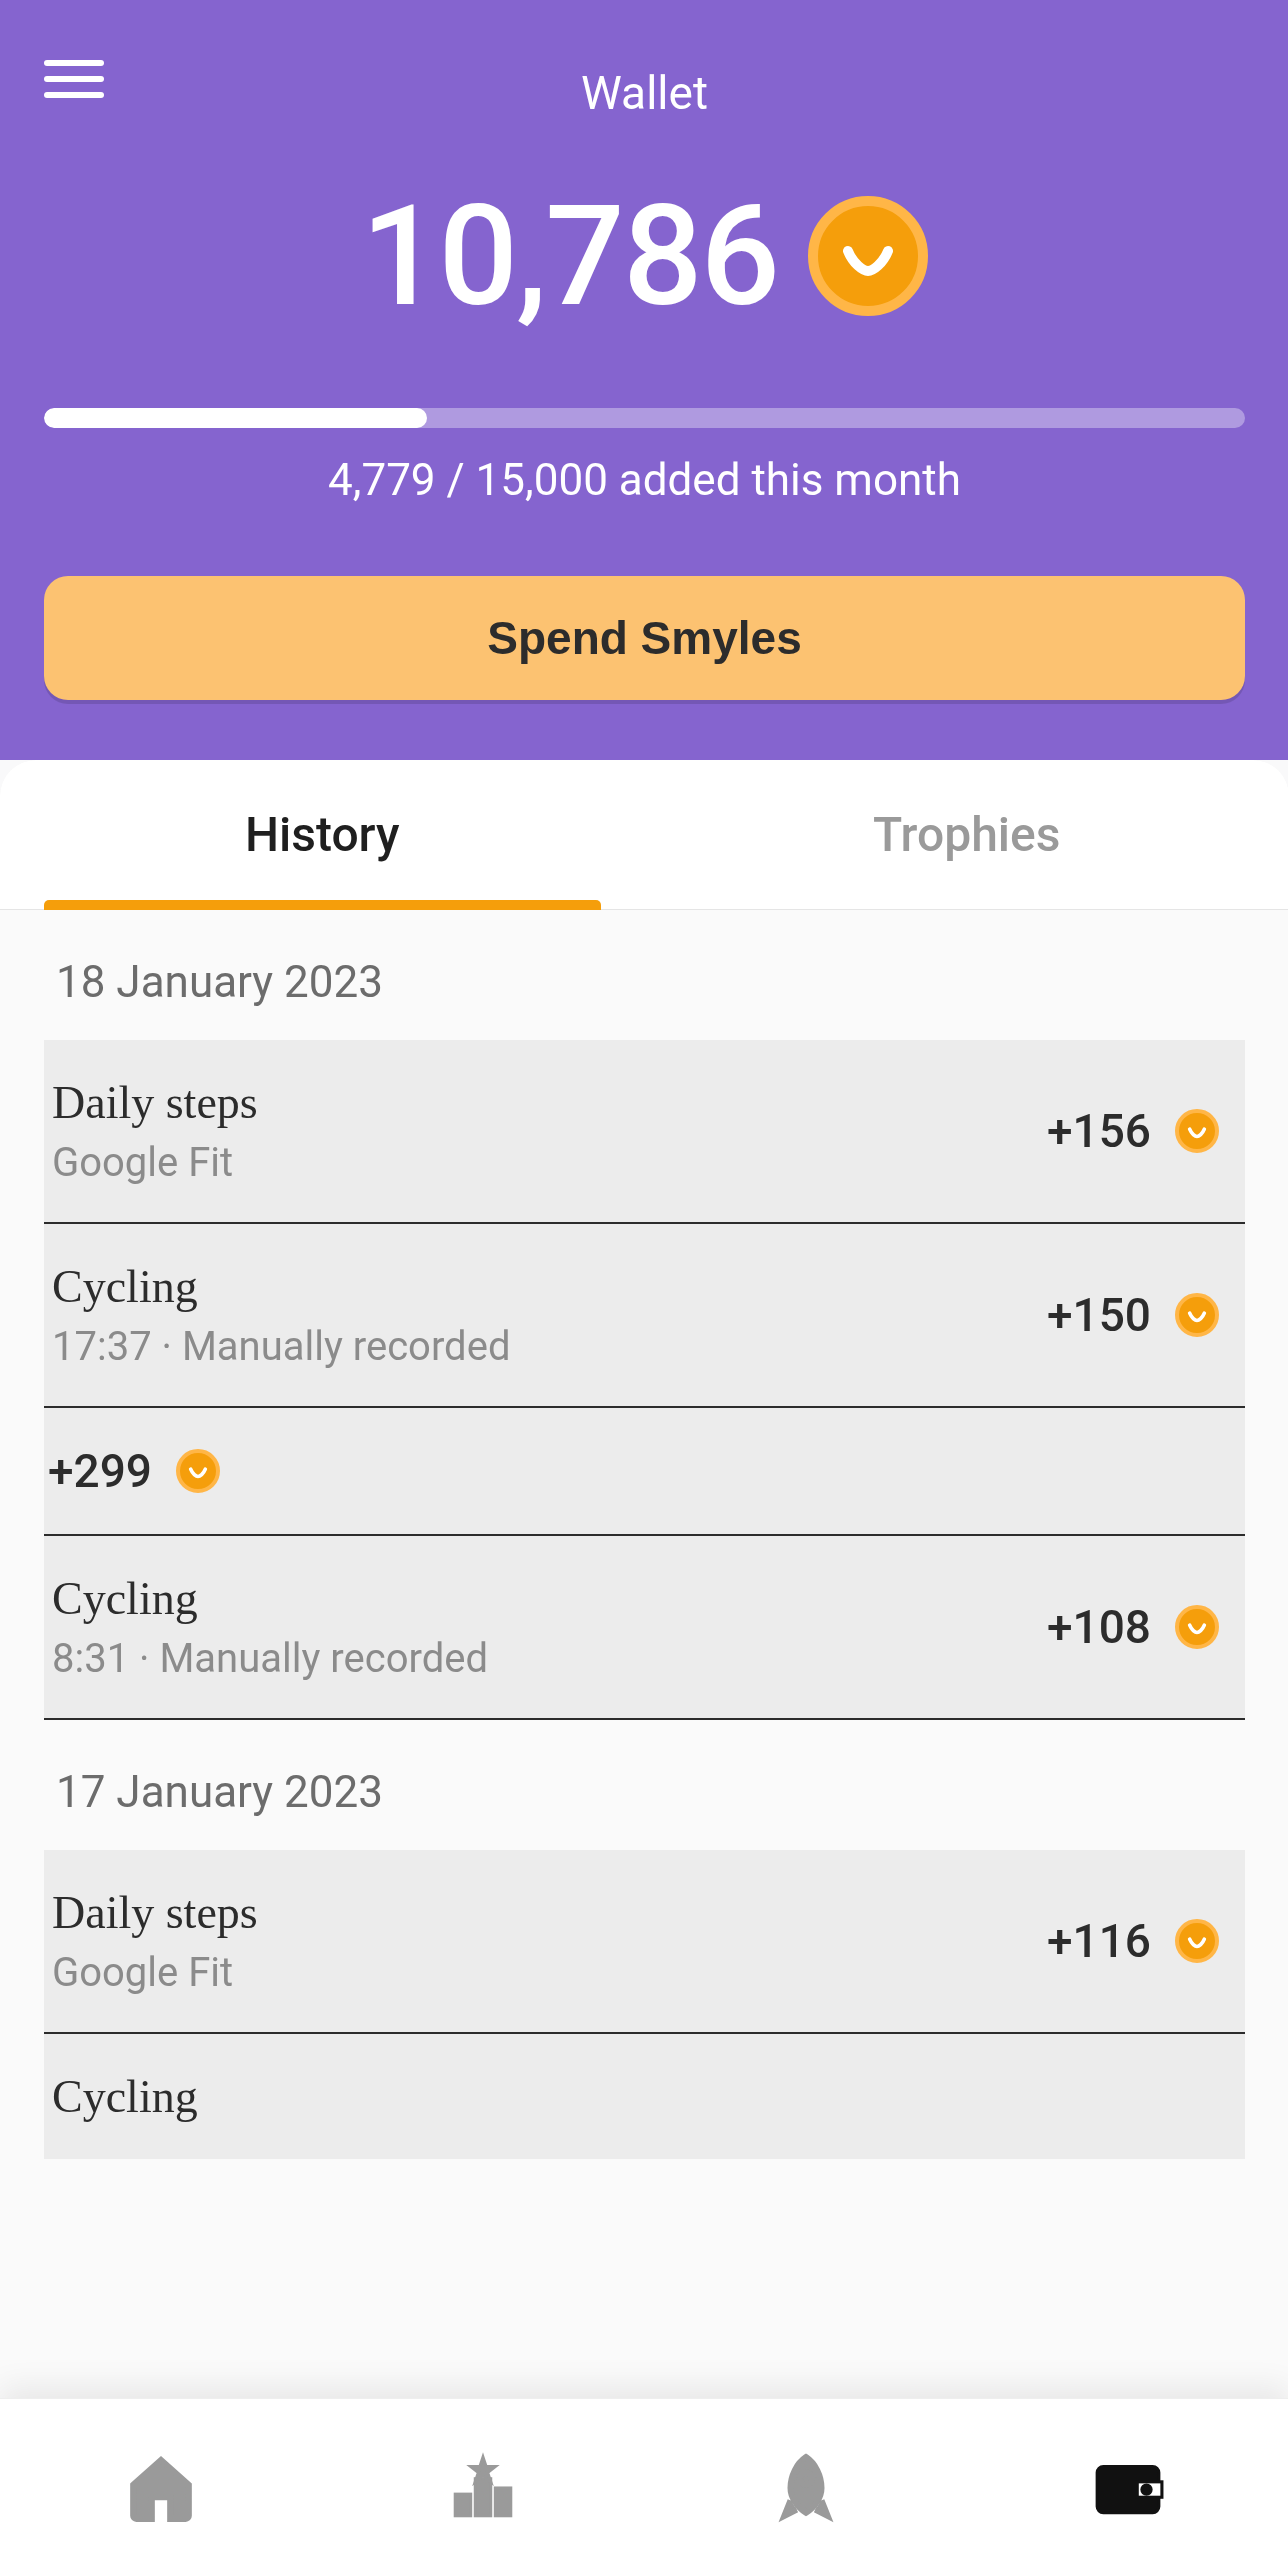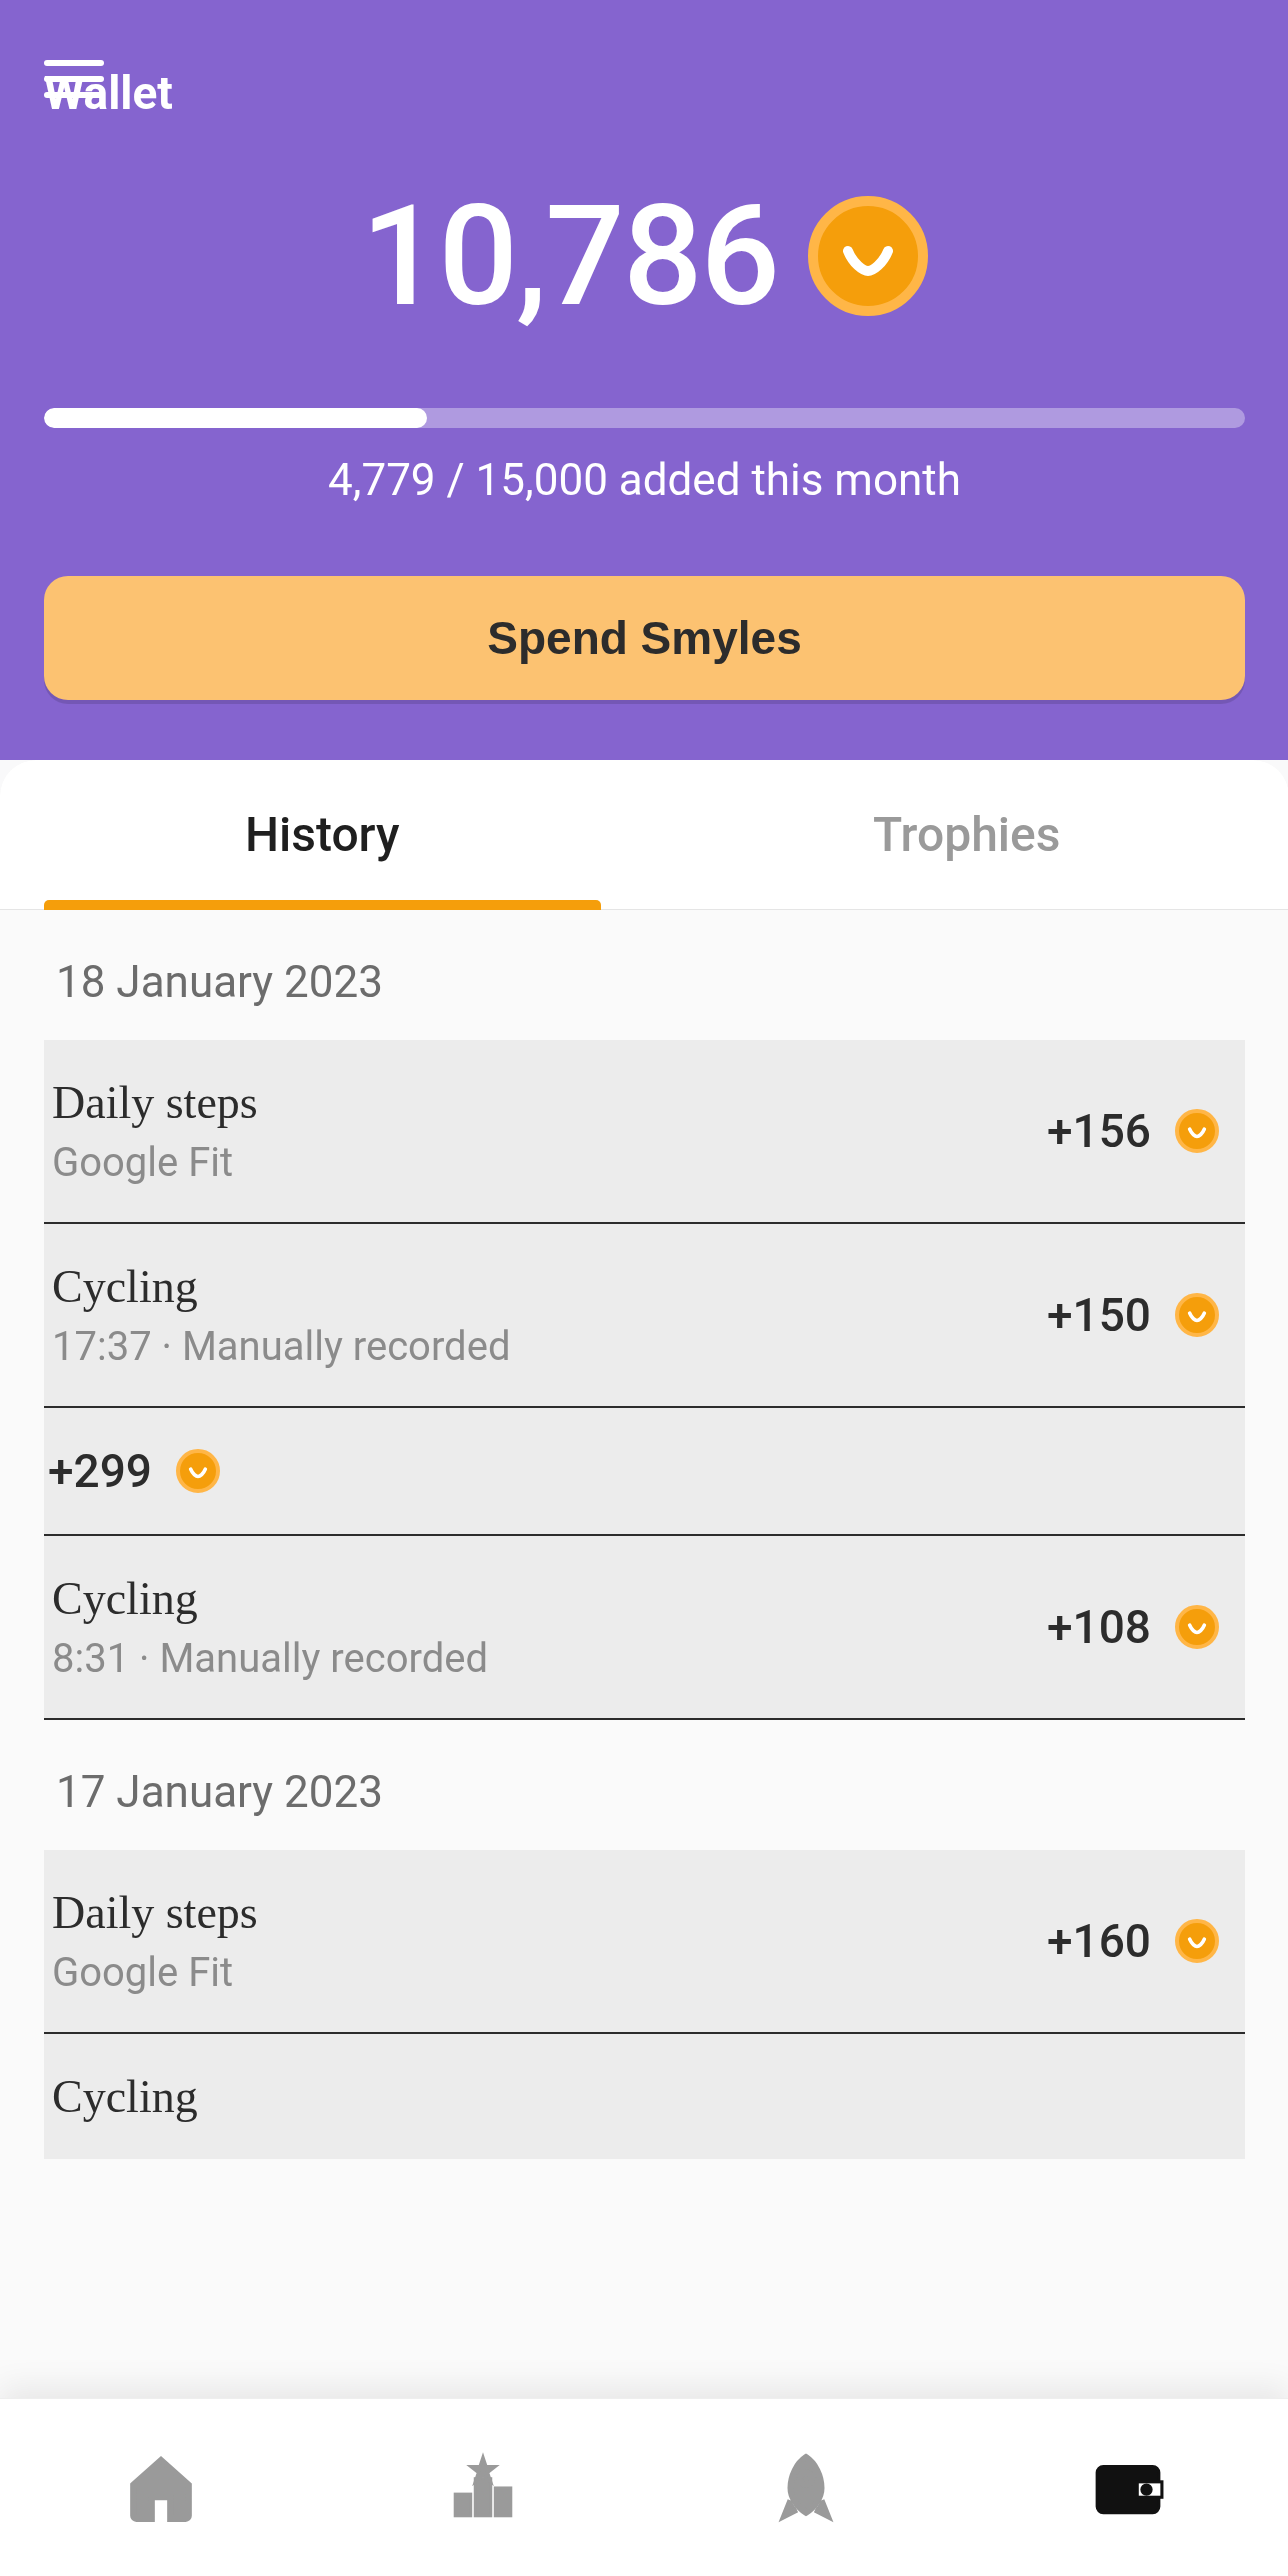--- a/index.html
+++ b/index.html
@@ -21,22 +21,23 @@
     height: 70px;
   }
   .menu-btn {
     width: 64px; height: 64px;
     display: flex; flex-direction: column; justify-content: center; gap: 10px;
     cursor: pointer;
   }
   .menu-btn span { display:block; height: 6px; width: 60px; background: #fff; border-radius: 3px; }
   .header-title {
     flex: 1;
+    text-align: center;
     font-size: 46px;
-    font-weight: 700;
+    font-weight: 400;
     margin-left: -64px; 
     margin-top: 28px;
   }
   .balance-row {
     margin-top: 60px;
     display: flex;
     align-items: center;
     justify-content: center;
     gap: 30px;
   }
@@ -254,21 +255,21 @@
               <path d="M4 10c2 5 6 8 8 8s6-3 8-8" stroke="#fff" stroke-width="4" stroke-linecap="round"></path>
             </svg>
           </div>
         </div>
         <div class="date-header">17 January 2023</div>
         <div class="row">
           <div class="info">
             <div class="title">Daily steps</div>
             <div class="sub">Google Fit</div>
           </div>
-          <div class="amount">+160</div>
+          <div class="amount">+116</div>
           <div class="coin-sm">
             <svg viewBox="0 0 24 24" fill="none">
               <path d="M4 10c2 5 6 8 8 8s6-3 8-8" stroke="#fff" stroke-width="4" stroke-linecap="round"></path>
             </svg>
           </div>
         </div>
         <div class="row partial">
           <div class="info">
             <div class="title">Cycling</div>
           </div>

